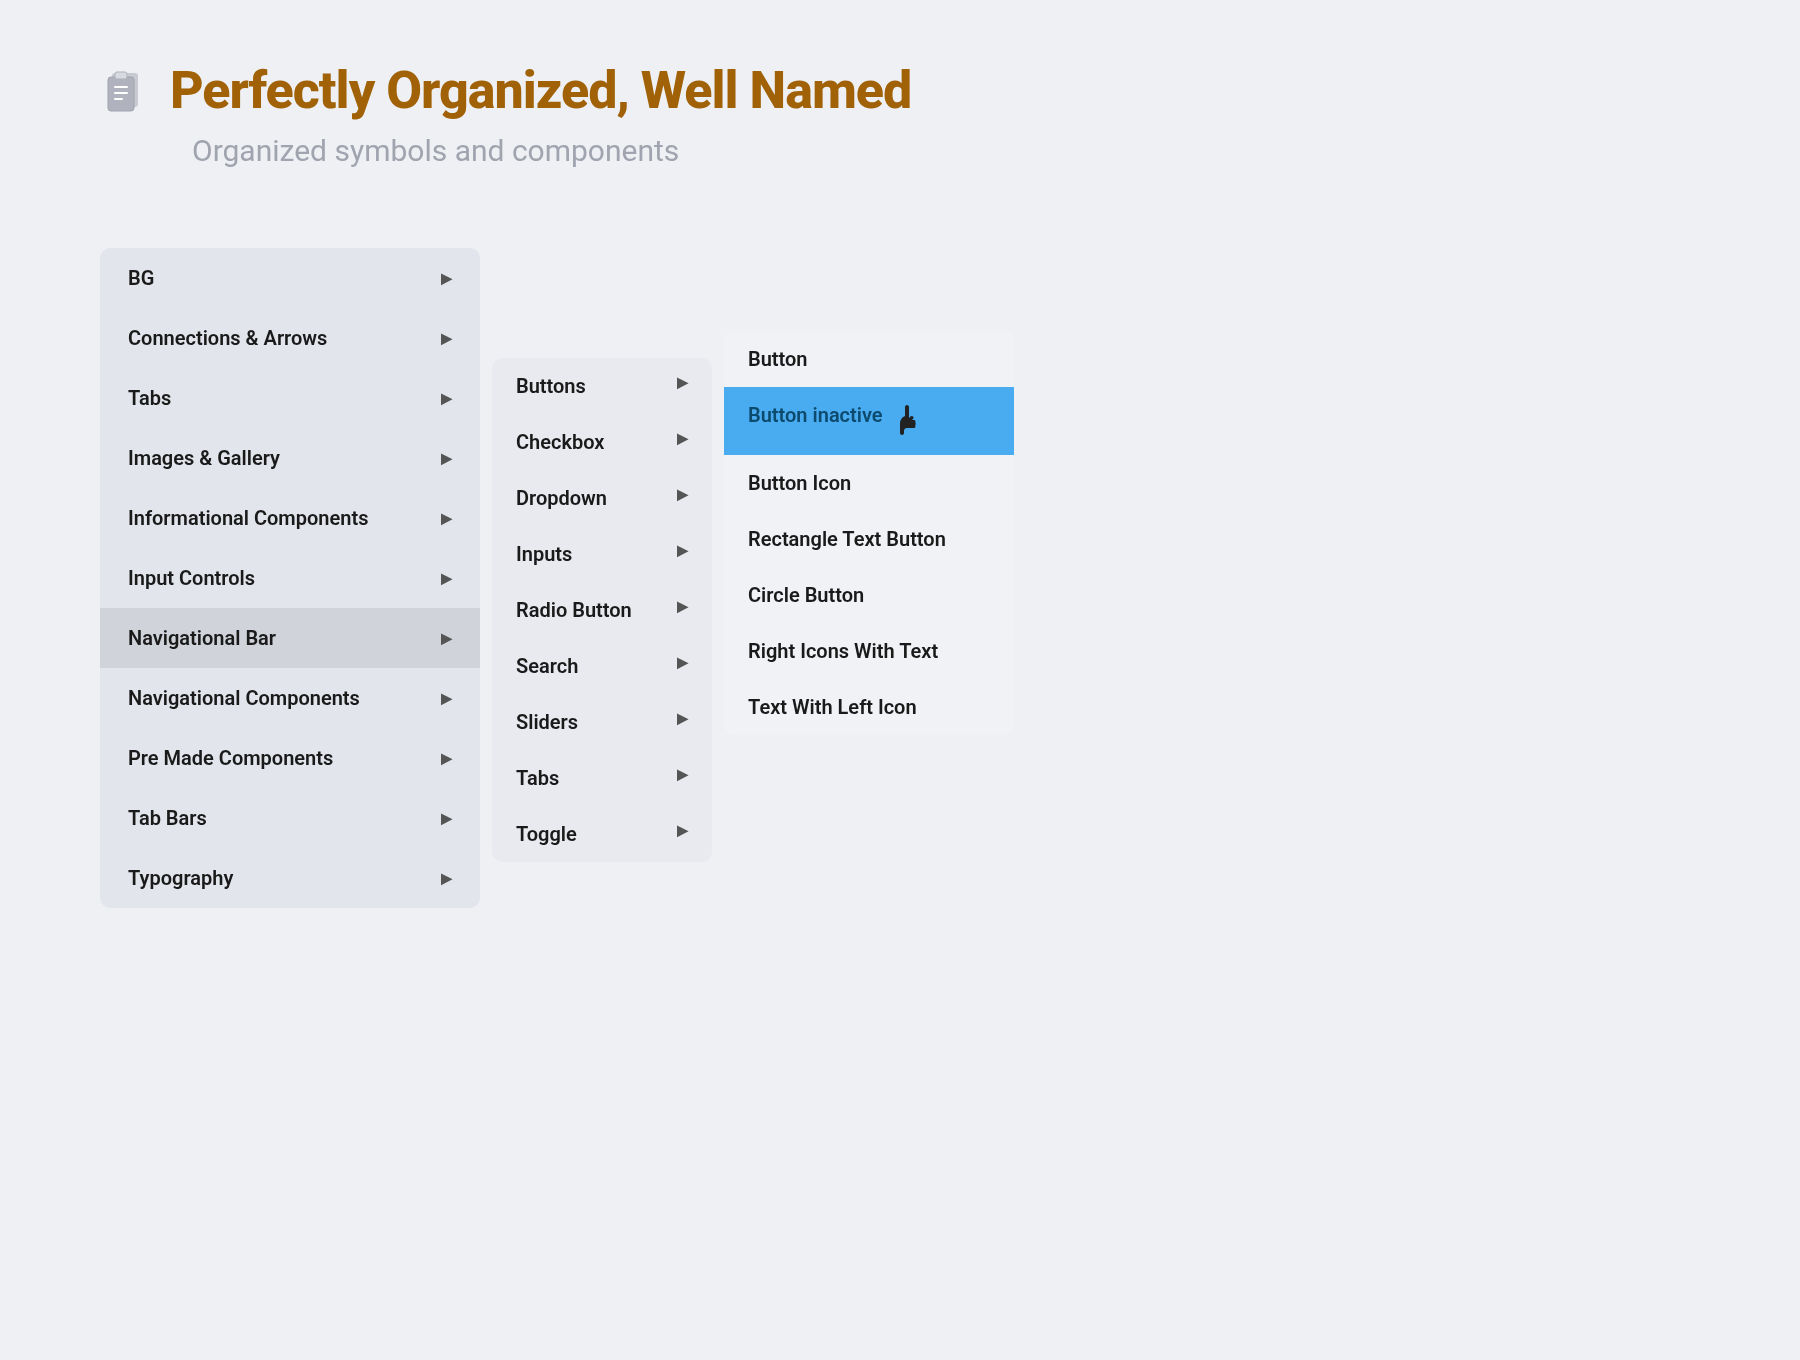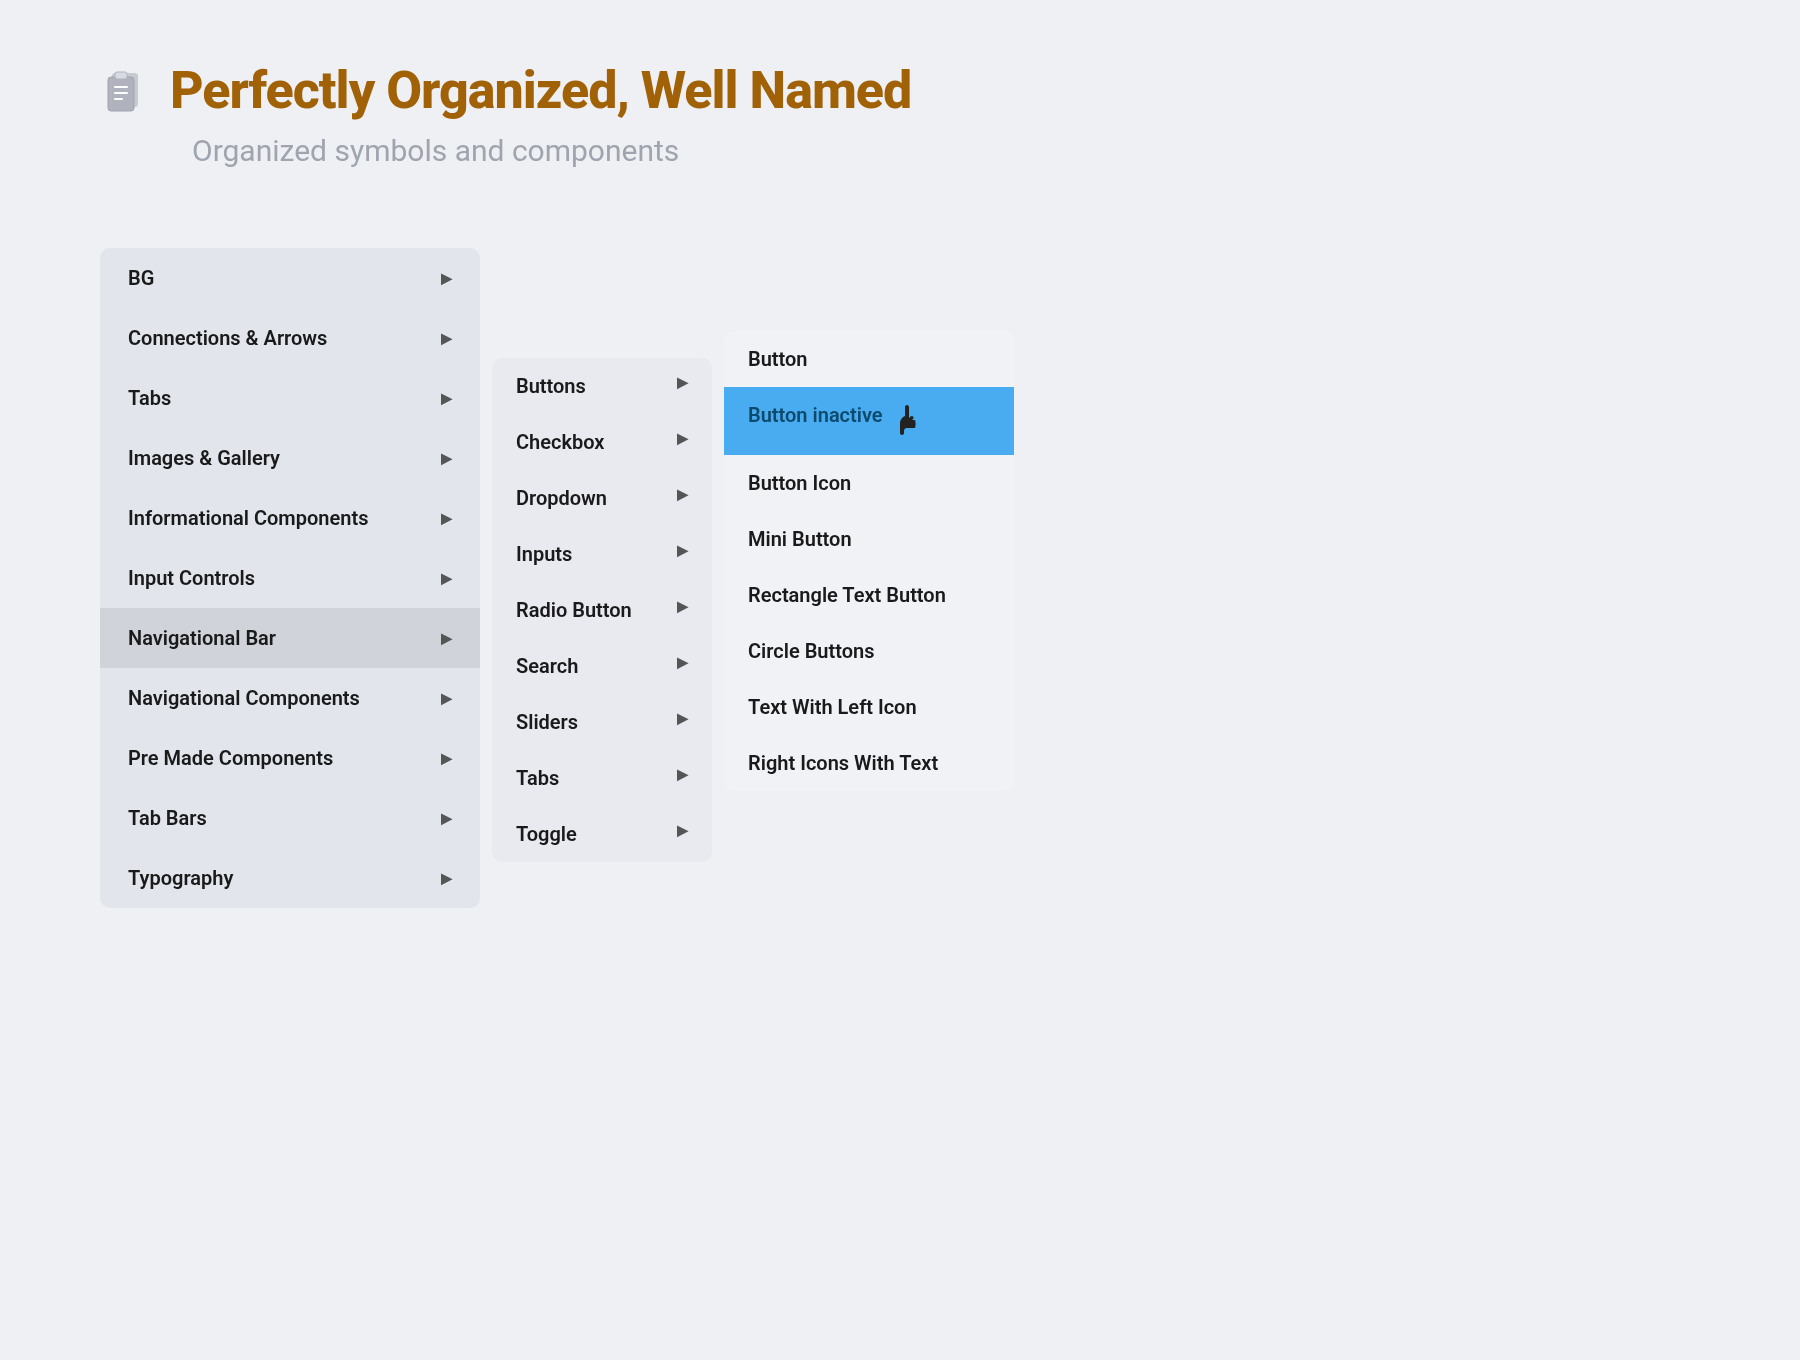--- a/index.html
+++ b/index.html
@@ -266,29 +266,26 @@
         
         <svg width="28" height="30" viewBox="0 0 28 30" fill="none" xmlns="http://www.w3.org/2000/svg">
           <path d="M10 2C10 1 10.8 0 12 0C13.2 0 14 1 14 2V13L15.5 11.5C16.2 10.8 17.3 10.8 18 11.5C18.7 12.2 18.7 13.3 18 14L17 15L19 15C19.8 15 20.5 15.7 20.5 16.5C20.5 16.9 20.3 17.3 20 17.5C20.5 17.8 20.8 18.3 20.8 18.9C20.8 19.5 20.5 20 20 20.3C20.3 20.6 20.5 21 20.5 21.5C20.5 22.3 19.8 23 19 23H12C10.3 23 9 24.3 9 26V28C9 29.1 8.1 30 7 30C5.9 30 5 29.1 5 28V18C5 14.7 7.2 12 10 11V2Z" fill="#222"></path>
         </svg>
       </span>
     </div>
     <div class="detail-item">
       <span>Button Icon</span>
     </div>
     <div class="detail-item">
-      <span>Mini Button</span>
-    </div>
-    <div class="detail-item">
       <span>Rectangle Text Button</span>
     </div>
     <div class="detail-item">
-      <span>Circle Buttons</span>
+      <span>Circle Button</span>
+    </div>
+    <div class="detail-item">
+      <span>Right Icons With Text</span>
     </div>
     <div class="detail-item">
       <span>Text With Left Icon</span>
     </div>
-    <div class="detail-item">
-      <span>Right Icons With Text</span>
-    </div>
   </div>
 
 </div>
 
 </body></html>

